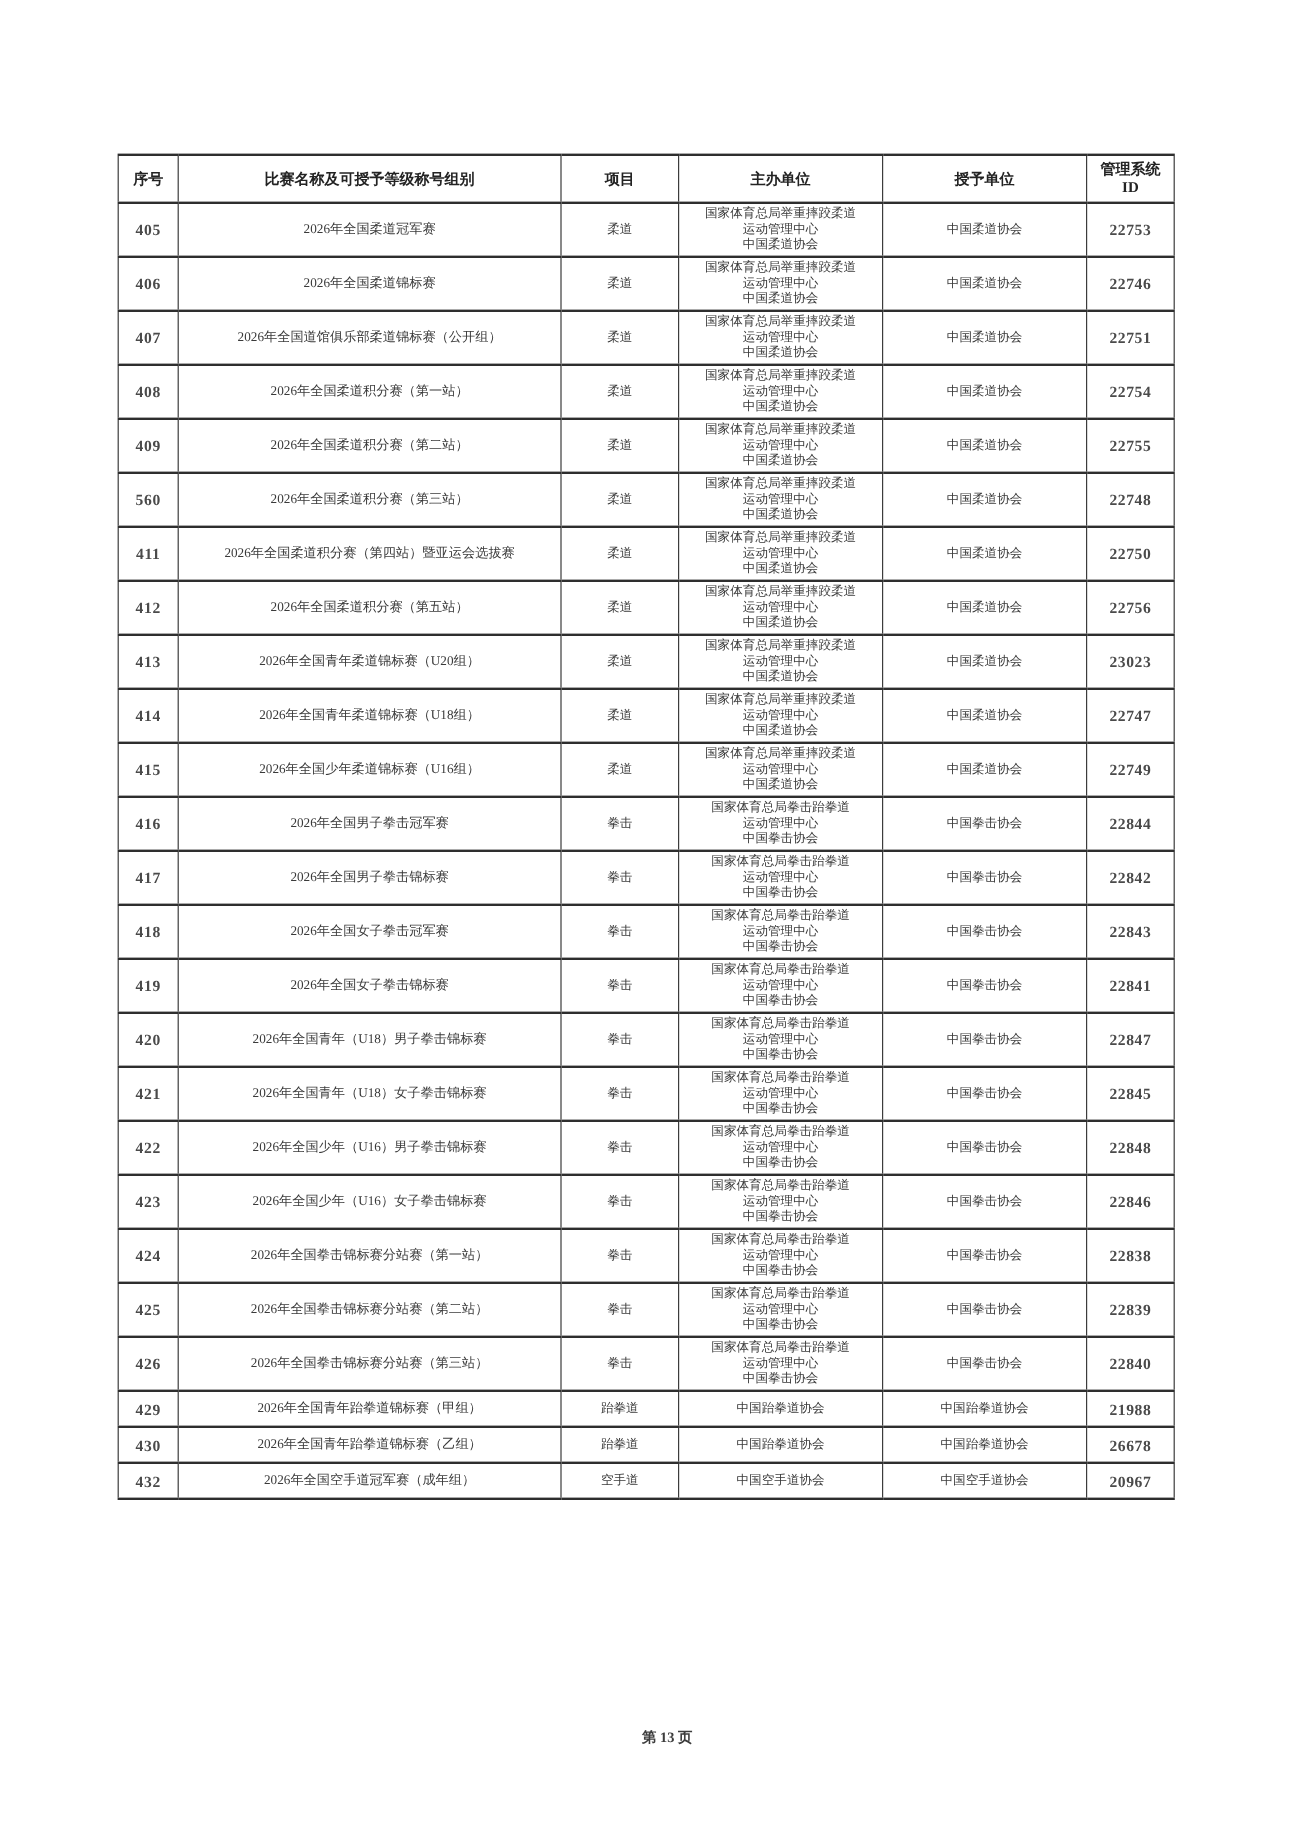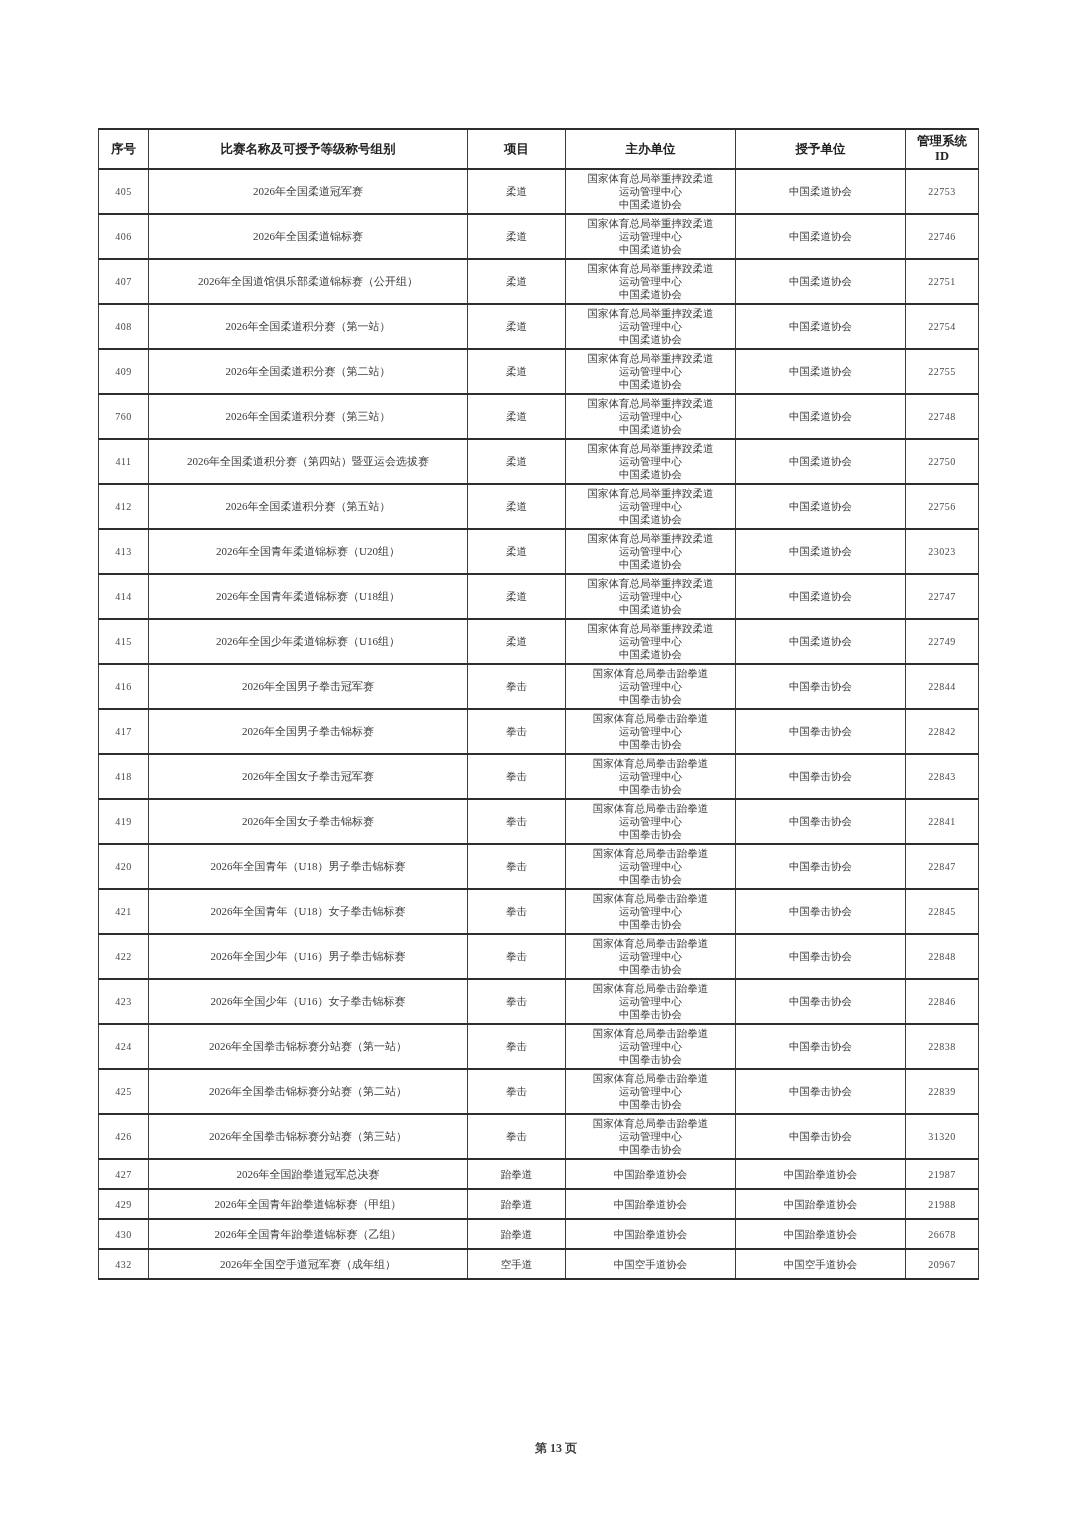--- a/index.html
+++ b/index.html
@@ -50,22 +50,23 @@
     line-height: 15px;
     white-space: pre-line;
   }
   .comp-table td {
     height: 30px;
     font-size: 11px;
     line-height: 13px;
   }
   .comp-table td.c-no, .comp-table td.c-id {
     color: #4a4a4a;
-    font-size: 10px;
+    font-size: 13px;
     letter-spacing: 0.5px;
+    font-weight: bold;
   }
   .comp-table td.c-name { font-size: 11px; }
   .comp-table td.c-org {
     font-size: 10.5px;
     white-space: pre-line;
   }
   .comp-table td.c-sport, .comp-table td.c-grant { font-size: 10.5px; }
 
   .page-footer {
     position: absolute;
@@ -153,21 +154,21 @@
       <td class="c-name">2026年全国柔道积分赛（第二站）</td>
       <td class="c-sport">柔道</td>
       <td class="c-org">国家体育总局举重摔跤柔道
 运动管理中心
 中国柔道协会</td>
       <td class="c-grant">中国柔道协会</td>
       <td class="c-id">22755</td>
     </tr>
 
     <tr>
-      <td class="c-no">760</td>
+      <td class="c-no">560</td>
       <td class="c-name">2026年全国柔道积分赛（第三站）</td>
       <td class="c-sport">柔道</td>
       <td class="c-org">国家体育总局举重摔跤柔道
 运动管理中心
 中国柔道协会</td>
       <td class="c-grant">中国柔道协会</td>
       <td class="c-id">22748</td>
     </tr>
 
     <tr>
@@ -336,31 +337,23 @@
     </tr>
 
     <tr>
       <td class="c-no">426</td>
       <td class="c-name">2026年全国拳击锦标赛分站赛（第三站）</td>
       <td class="c-sport">拳击</td>
       <td class="c-org">国家体育总局拳击跆拳道
 运动管理中心
 中国拳击协会</td>
       <td class="c-grant">中国拳击协会</td>
-      <td class="c-id">31320</td>
-    </tr>
-
-    <tr>
-      <td class="c-no">427</td>
-      <td class="c-name">2026年全国跆拳道冠军总决赛</td>
-      <td class="c-sport">跆拳道</td>
-      <td class="c-org">中国跆拳道协会</td>
-      <td class="c-grant">中国跆拳道协会</td>
-      <td class="c-id">21987</td>
-    </tr>
+      <td class="c-id">22840</td>
+    </tr>
+
 
 
     <tr>
       <td class="c-no">429</td>
       <td class="c-name">2026年全国青年跆拳道锦标赛（甲组）</td>
       <td class="c-sport">跆拳道</td>
       <td class="c-org">中国跆拳道协会</td>
       <td class="c-grant">中国跆拳道协会</td>
       <td class="c-id">21988</td>
     </tr>

